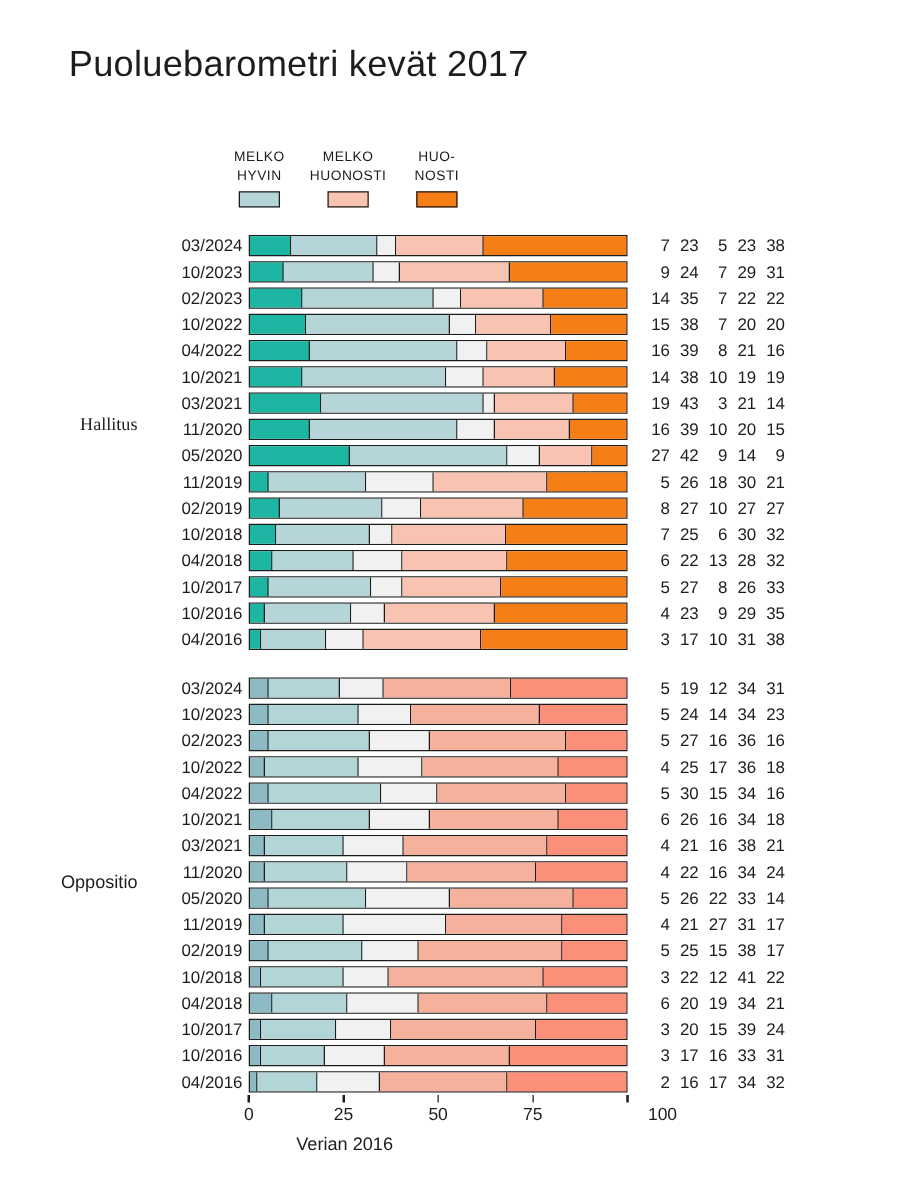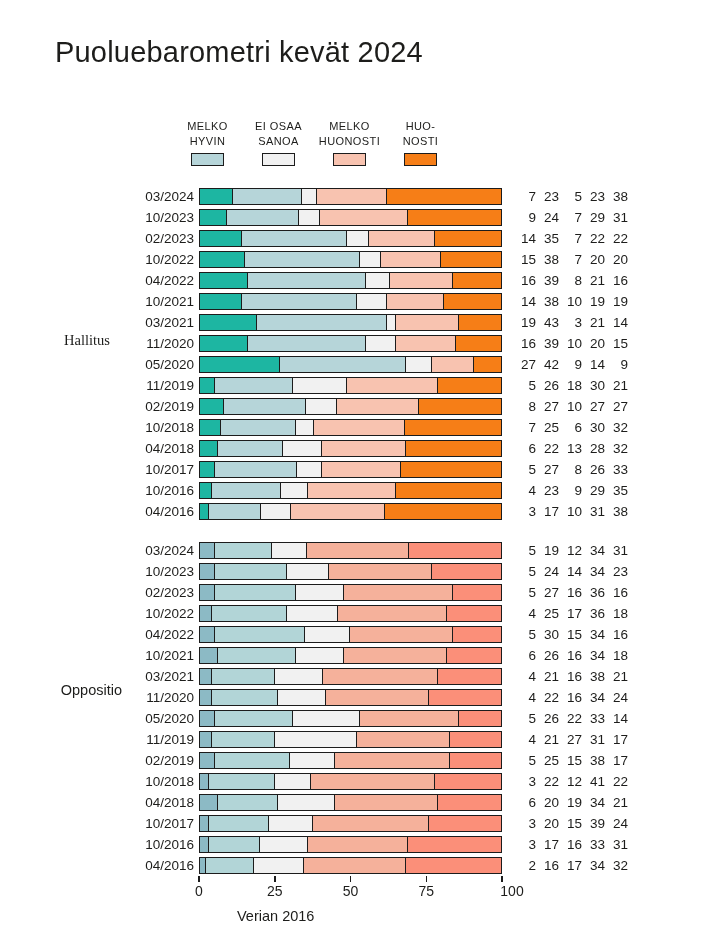--- a/index.html
+++ b/index.html
@@ -19,21 +19,21 @@
   .legend-label {
     font-size:11px; line-height:1.35; text-align:center;
     white-space:pre-line; letter-spacing:0.4px; color:#1d1d1b;
   }
   .legend-swatch { width:31px; height:11px; border:1.4px solid #1c1c1c; margin-top:4px; }
   .group-label {
     position:absolute; left:0; width:110px; text-align:right;
     font-size:14.5px; color:#1d1d1b;
   }
   .group-label.g0 { top:332px;font-family:Liberation Serif, serif; }
-  .group-label.g1 { top:682px;margin-left:12px; }
+  .group-label.g1 { top:698px; }
   .rows { position:absolute; left:136px; width:560px; }
   .rows.g0 { top:186px; }
   .rows.g1 { top:540px; }
   .row { display:flex; align-items:center; height:21px; }
   .row-label { width:58px; flex:none; text-align:right; font-size:13.5px; }
   .bar {
     width:303px; height:17px; flex:none; margin-left:5px;
     display:flex; border:1px solid #1c1c1c; box-sizing:border-box; background:#fff;
   }
   .seg { height:100%; box-sizing:border-box; border-right:1px solid #1c1c1c; flex:0 0 auto; }
@@ -46,32 +46,27 @@
   .tick-label {
     position:absolute; top:7px; transform:translateX(-50%);
     font-size:14px; color:#1d1d1b;
   }
   .caption { position:absolute; left:237px; top:908px; font-size:14.5px; color:#1d1d1b; }
 </style>
 </head>
 <body>
 
 <div class="page">
-  <h1 class="title">Puoluebarometri kevät 2024</h1>
+  <h1 class="title">Puoluebarometri kevät 2017</h1>
 
   <div class="legend">
     <div class="legend-item">
       <div class="legend-label">MELKO
 HYVIN</div>
       <div class="legend-swatch" style="background-color: rgb(182, 213, 217);"></div>
-    </div>
-    <div class="legend-item">
-      <div class="legend-label">EI OSAA
-SANOA</div>
-      <div class="legend-swatch" style="background-color: rgb(241, 241, 241);"></div>
     </div>
     <div class="legend-item">
       <div class="legend-label">MELKO
 HUONOSTI</div>
       <div class="legend-swatch" style="background-color: rgb(248, 195, 176);"></div>
     </div>
     <div class="legend-item">
       <div class="legend-label">HUO-
 NOSTI</div>
       <div class="legend-swatch" style="background-color: rgb(246, 126, 23);"></div>
@@ -633,16 +628,16 @@
   <div class="axis">
       <div class="tick-mark" style="left: 198.25px;"></div>
       <div class="tick-label" style="left: 199px;">0</div>
       <div class="tick-mark" style="left: 274px;"></div>
       <div class="tick-label" style="left: 274.75px;">25</div>
       <div class="tick-mark" style="left: 349.75px;"></div>
       <div class="tick-label" style="left: 350.5px;">50</div>
       <div class="tick-mark" style="left: 425.5px;"></div>
       <div class="tick-label" style="left: 426.25px;">75</div>
       <div class="tick-mark" style="left: 501.25px;"></div>
-      <div class="tick-label" style="left: 512px;">100</div>
+      <div class="tick-label" style="left: 530px;">100</div>
     </div>
   <div class="caption">Verian 2016</div>
 </div>
 
 </body></html>

